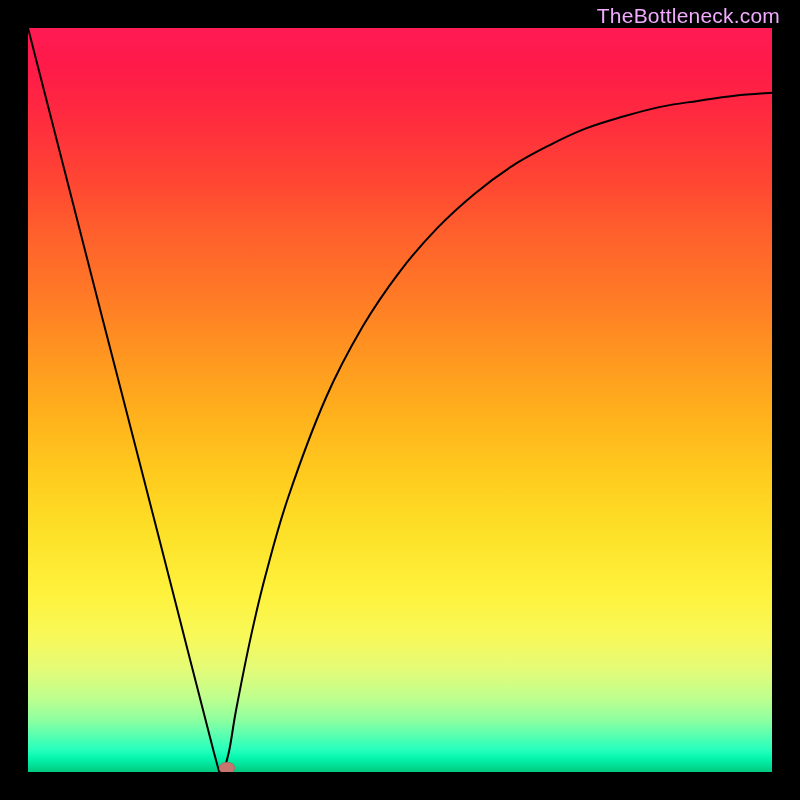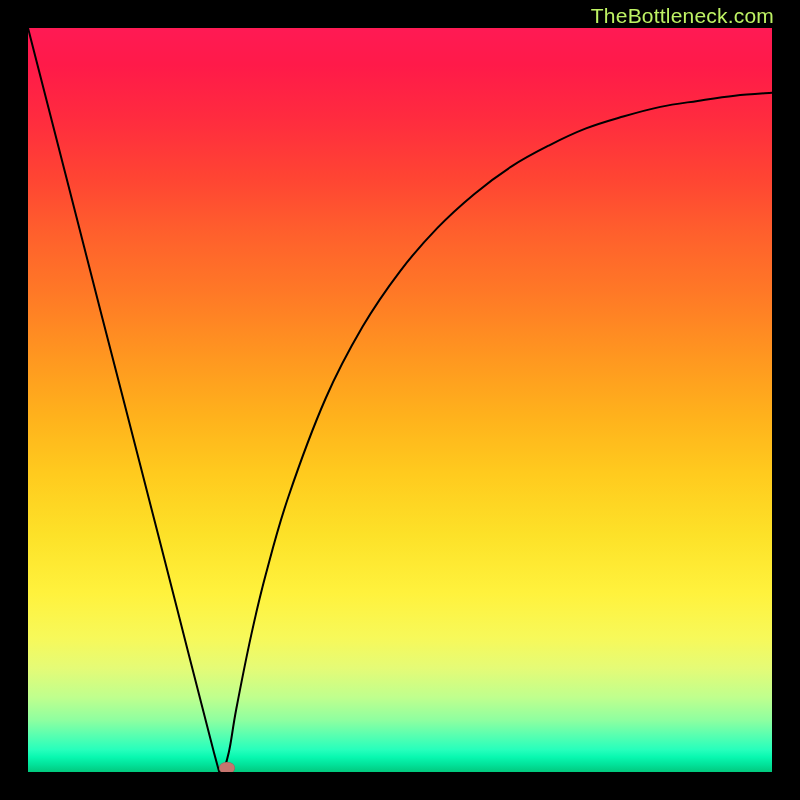--- a/index.html
+++ b/index.html
@@ -64,22 +64,22 @@
     width: 16px;
     height: 12px;
     background: #c6756f;
     border-radius: 50% / 55%;
     transform: translate(-50%, -50%);
     box-shadow: 0 0 0 0.5px rgba(0,0,0,0.2) inset;
   }
   .watermark {
     position: absolute;
     top: 4px;
-    right: 26px;
-    color: #bef264;
+    right: 20px;
+    color: #f0abfc;
     font-size: 21px;
     letter-spacing: 0.2px;
     user-select: none;
   }
 </style>
 </head>
 <body>
 
 <div class="frame">
   <div class="plot-area">

